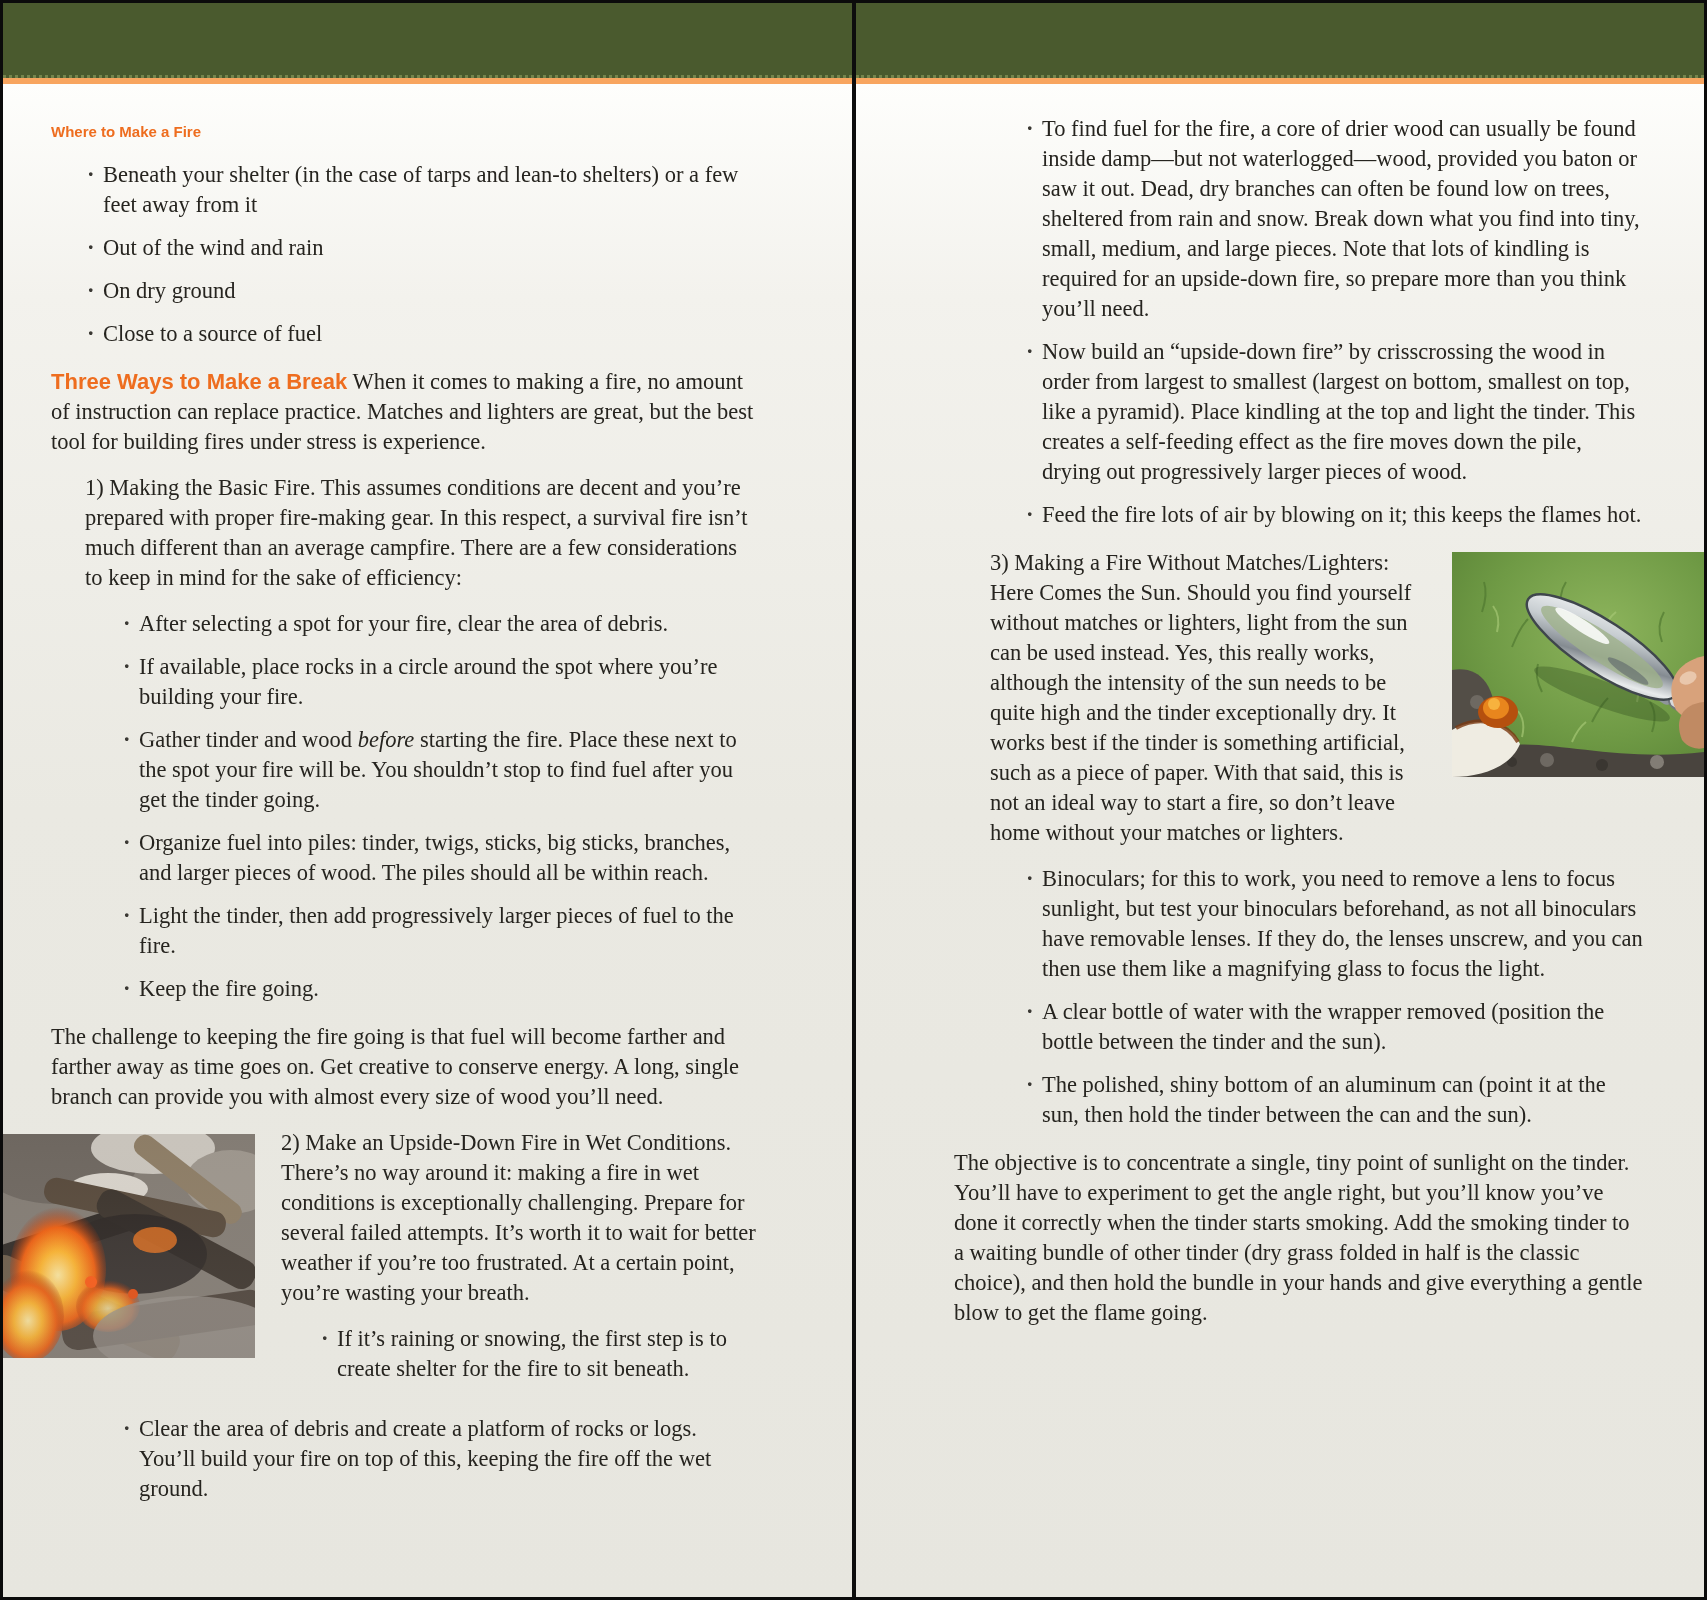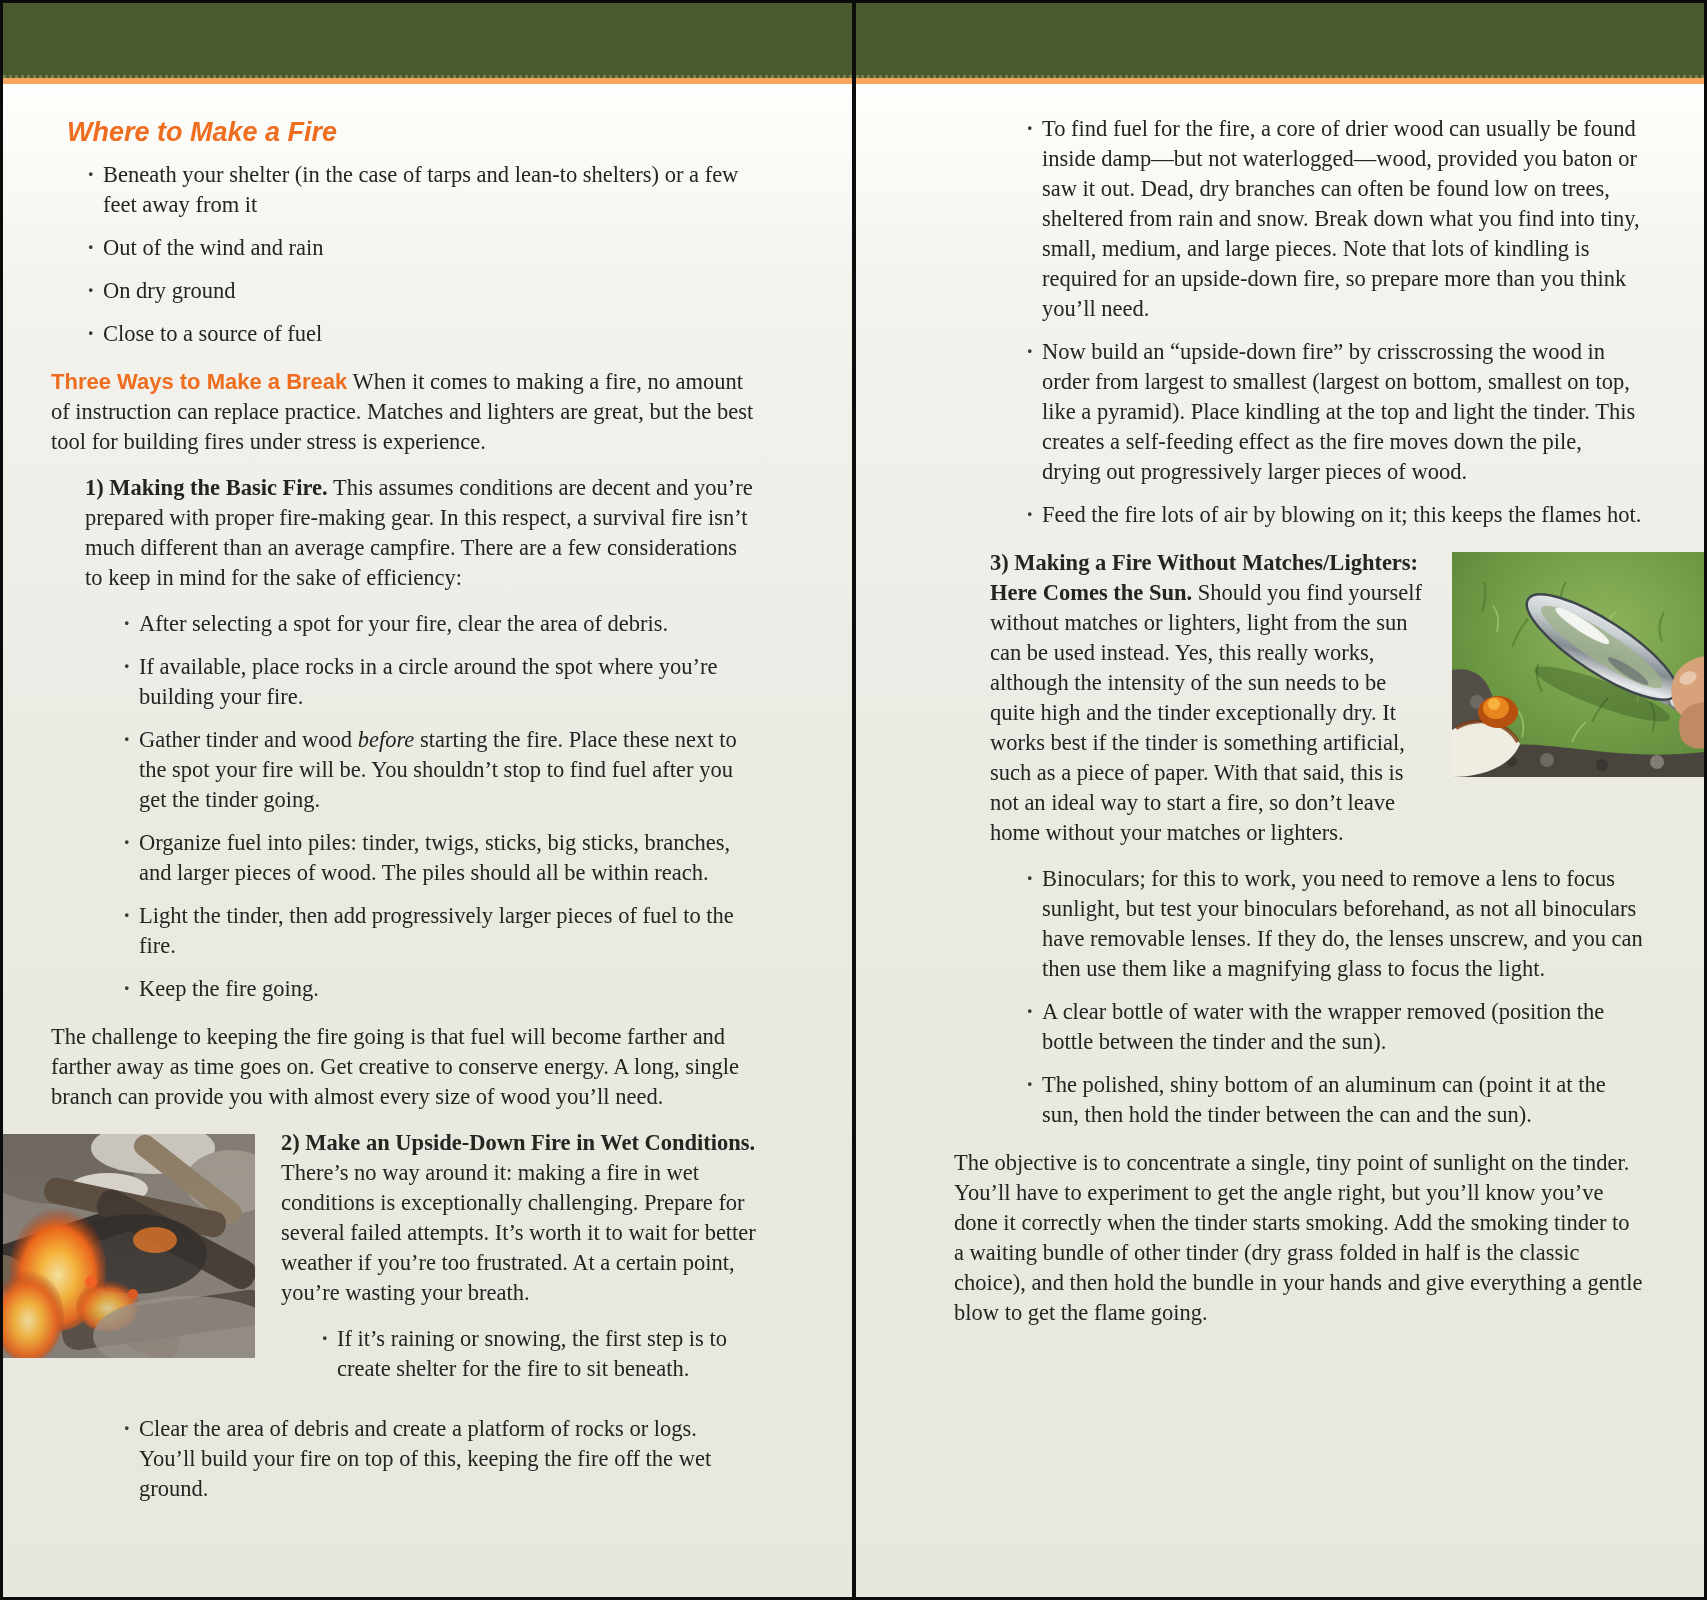--- a/index.html
+++ b/index.html
@@ -18,29 +18,29 @@
 
   .page-body {
     flex:1; overflow:hidden; box-sizing:border-box;
     background:linear-gradient(180deg,#fefefc 0%,#f3f2ed 14%,#eae9e2 48%,#e7e6df 100%);
     font-size:22.5px; line-height:30px; color:#26241f;
   }
   .page-left  .page-body { padding:34px 94px 0 48px; }
   .page-right .page-body { padding:30px 60px 0 98px; }
 
   h3.orange {
-    font-family:"Liberation Sans",sans-serif; font-size:27px; font-weight:700;
-    color:#ee6d1f; margin:0 0 14px 16px; line-height:28px;font-style:italic;
+    font-family:"Liberation Sans",sans-serif; font-size:15px; font-weight:700;
+    color:#ee6d1f; margin:0 0 14px 0; line-height:28px;
   }
   .runin {
     font-family:"Liberation Sans",sans-serif; font-weight:700; font-size:22px;
     color:#ee6d1f;
   }
   p { margin:0 0 16px 0; }
-  b { font-weight:700; }
+  b { font-weight:400; }
   i { font-style:italic; }
 
   ul { list-style:none; margin:0 0 18px 0; padding:0; }
   li { position:relative; margin-bottom:13px; }
   li::before { content:"·"; position:absolute; left:-16px; font-weight:700; color:#3a3833; }
   ul.lv1  { padding-left:52px; }
   ul.lv2  { padding-left:88px; }
   .block  { margin-left:34px; }
   .block ul.lv2b { padding-left:54px; }
 

